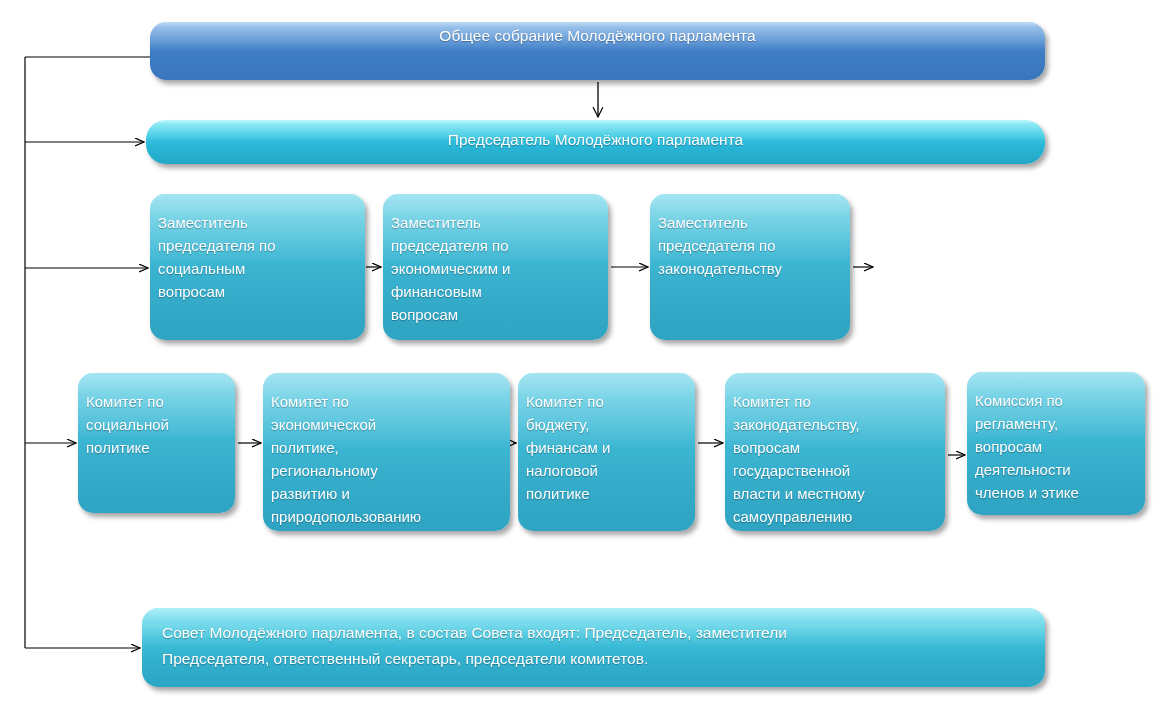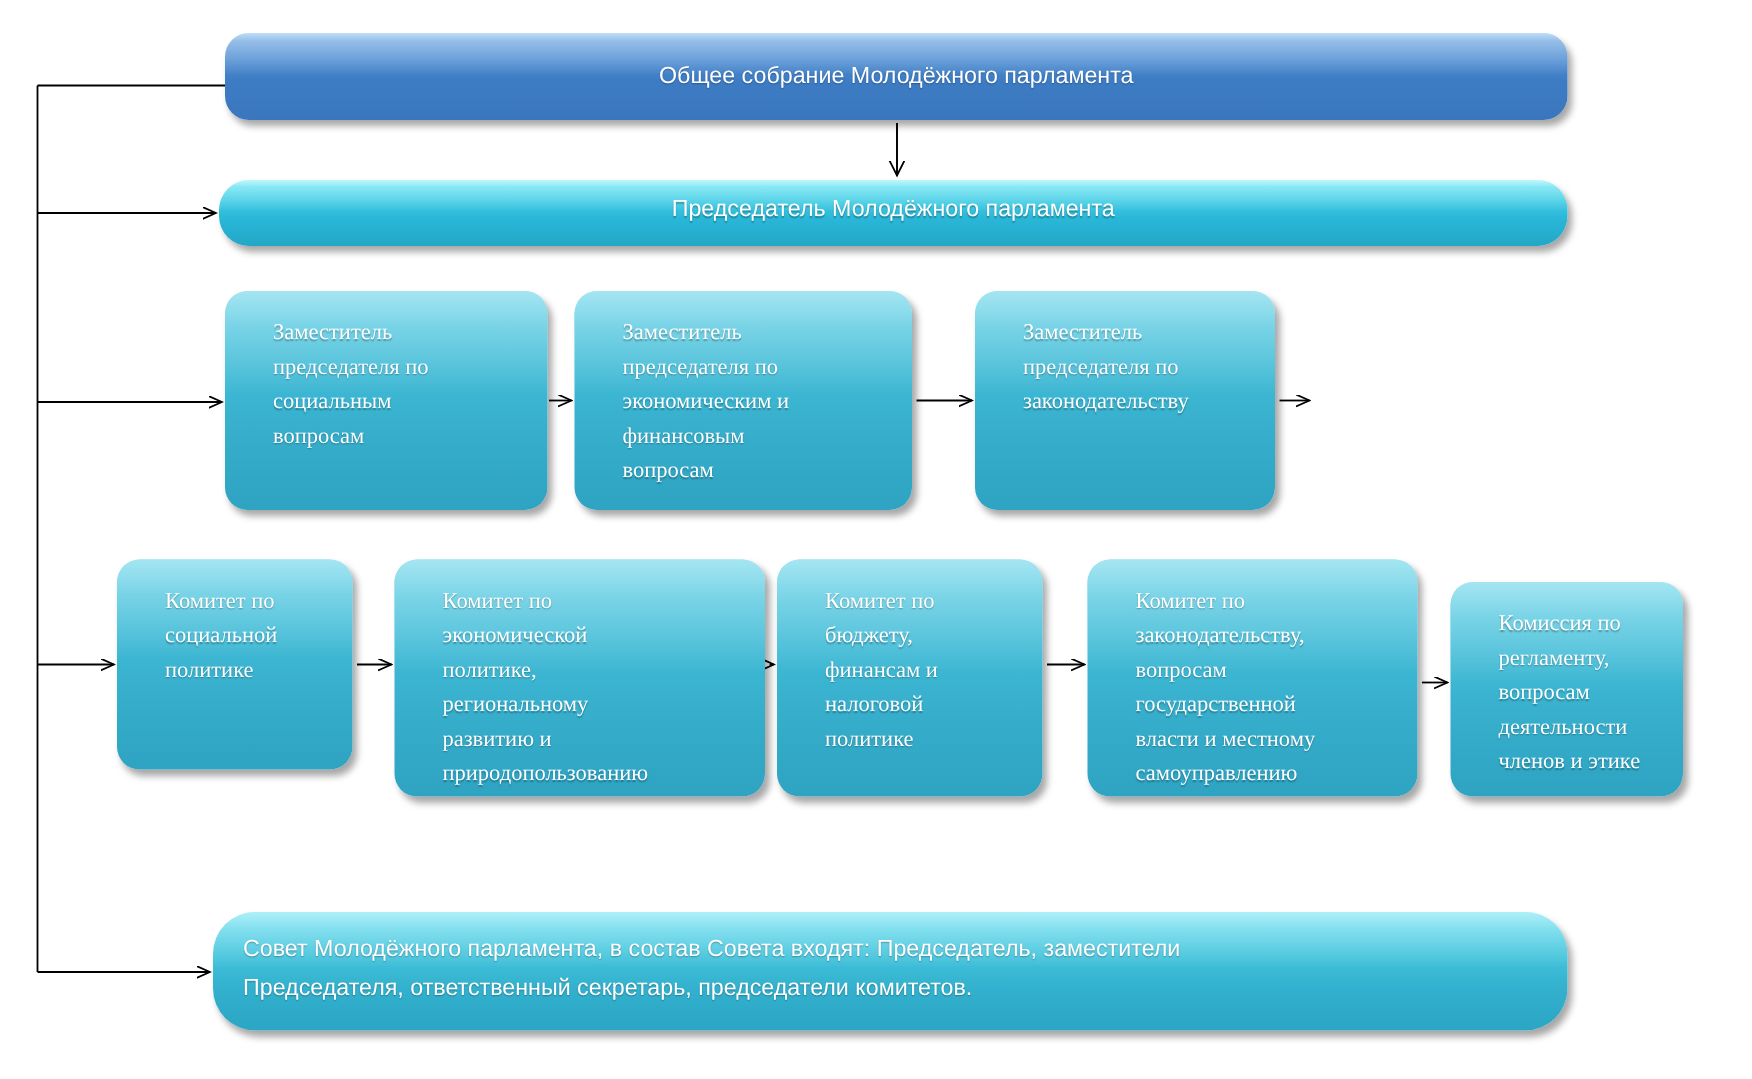--- a/index.html
+++ b/index.html
@@ -57,21 +57,21 @@
 
   
   .node.header {
     background: linear-gradient(to bottom, #8fc4ef 0%, #5f9ddd 9%, #3d7cc4 55%, #3a76bd 100%);
     border-radius: 16px;
     text-align: center;
   }
   .node.header .label {
     font-size: 15.5px;
     line-height: 20px;
-    padding-top: 19px;
+    padding-top: 4px;
   }
 
   
   .node.bar {
     background: linear-gradient(to bottom, #8ff4fb 0%, #4fdcee 10%, #29b6d7 60%, #23a7c6 100%);
     border-radius: 15px;
     text-align: center;
   }
   .node.bar .label {
     font-size: 15.5px;
@@ -80,30 +80,29 @@
   }
 
   
   .node.card {
     background: linear-gradient(to bottom, #63d3e8 0%, #46c3dd 16%, #35acca 70%, #2ea3c2 100%);
     border-radius: 15px;
   }
   .node.card .label {
     font-size: 15px;
     line-height: 23px;
-    padding: 17px 0 0 32px;
+    padding: 17px 0 0 8px;
     padding-right: 10px;
     white-space: pre-line;
-    font-family: Liberation Serif, serif;
   }
 
   
   .node.footer {
     background: linear-gradient(to bottom, #73e4f3 0%, #4ed2e7 14%, #32b0cd 65%, #2ba6c4 100%);
-    border-radius: 28px;
+    border-radius: 16px;
   }
   .node.footer .label {
     font-size: 15.5px;
     line-height: 26px;
     padding: 12px 0 0 20px;
     white-space: pre-line;
   }
 </style>
 </head>
 <body>
@@ -192,21 +191,21 @@
 политике</span>
   </div>
   <div class="node card" id="n-com-3" style="left: 725px; top: 373px; width: 220px; height: 158px;">
     <span class="label">Комитет по
 законодательству,
 вопросам
 государственной
 власти и местному
 самоуправлению</span>
   </div>
-  <div class="node card" id="n-com-4" style="left: 967px; top: 388px; width: 155px; height: 143px;">
+  <div class="node card" id="n-com-4" style="left: 967px; top: 372px; width: 178px; height: 143px;">
     <span class="label">Комиссия по
 регламенту,
 вопросам
 деятельности
 членов и этике</span>
   </div>
 
   <div class="node footer" id="n-council" style="left: 142px; top: 608px; width: 903px; height: 79px;">
     <span class="label">Совет Молодёжного парламента, в состав Совета входят: Председатель, заместители
 Председателя, ответственный секретарь, председатели комитетов.</span>

